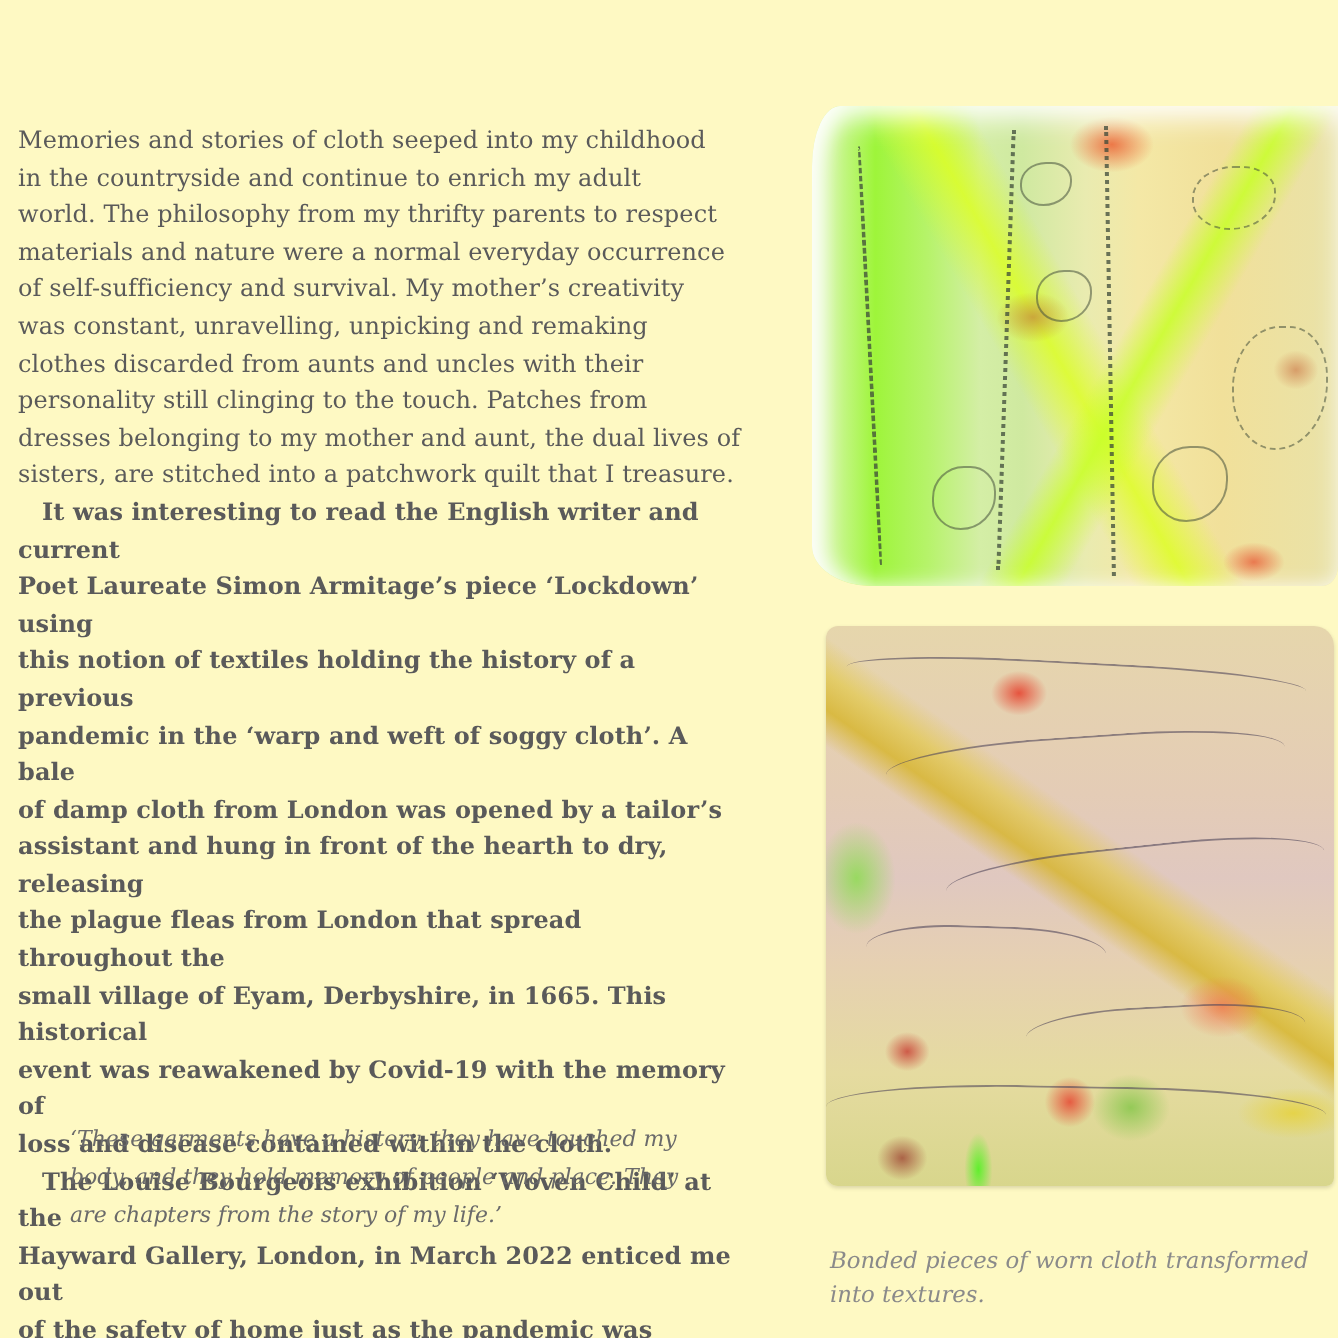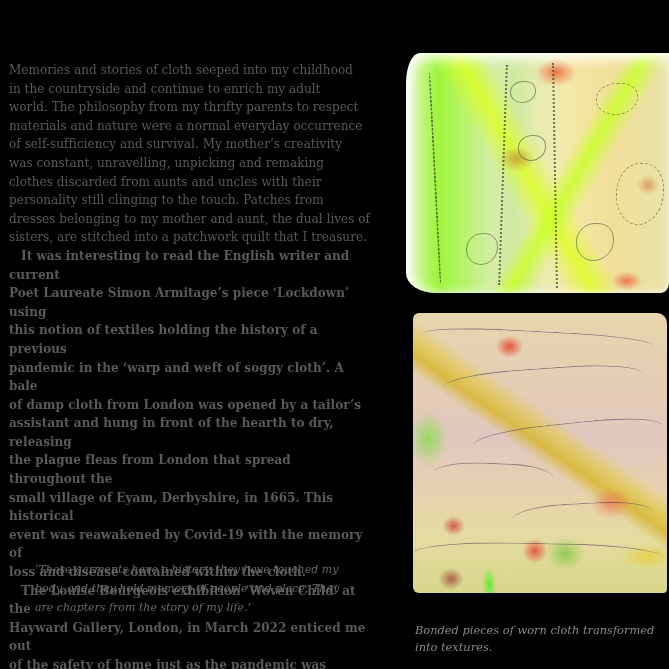--- a/index.html
+++ b/index.html
@@ -10,21 +10,21 @@
     body {
       width: 669px;
       height: 669px;
       position: relative;
       overflow: hidden;
     }
     .page {
       position: absolute;
       left: 0; top: 0;
       width: 669px; height: 669px;
-      background: #000000;
+      background: #fef9c3;
     }
     .text-column {
       position: absolute;
       left: 9px;
       top: 61px;
       width: 362px;
       font-family: "DejaVu Serif", "Liberation Serif", serif;
       font-size: 12px;
       line-height: 18.6px;
       color: #5a5a5a;

